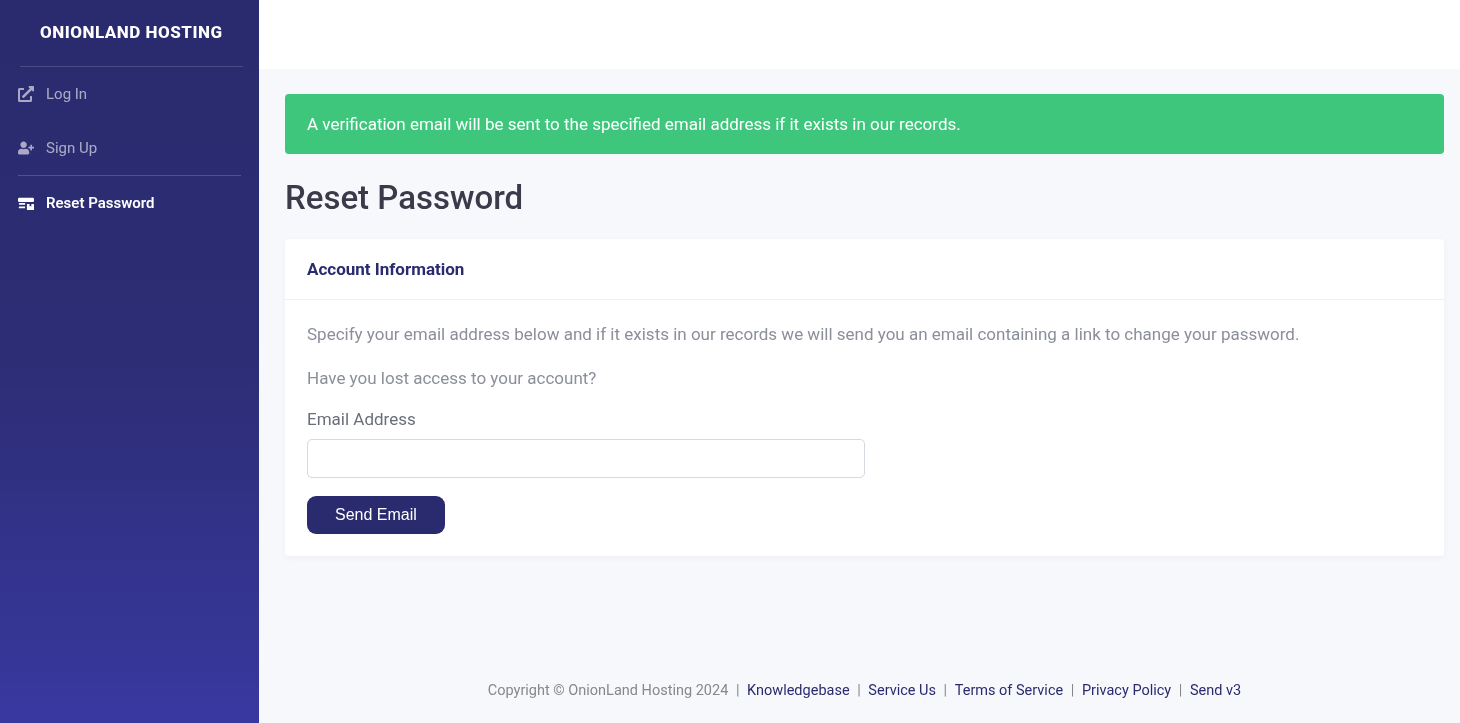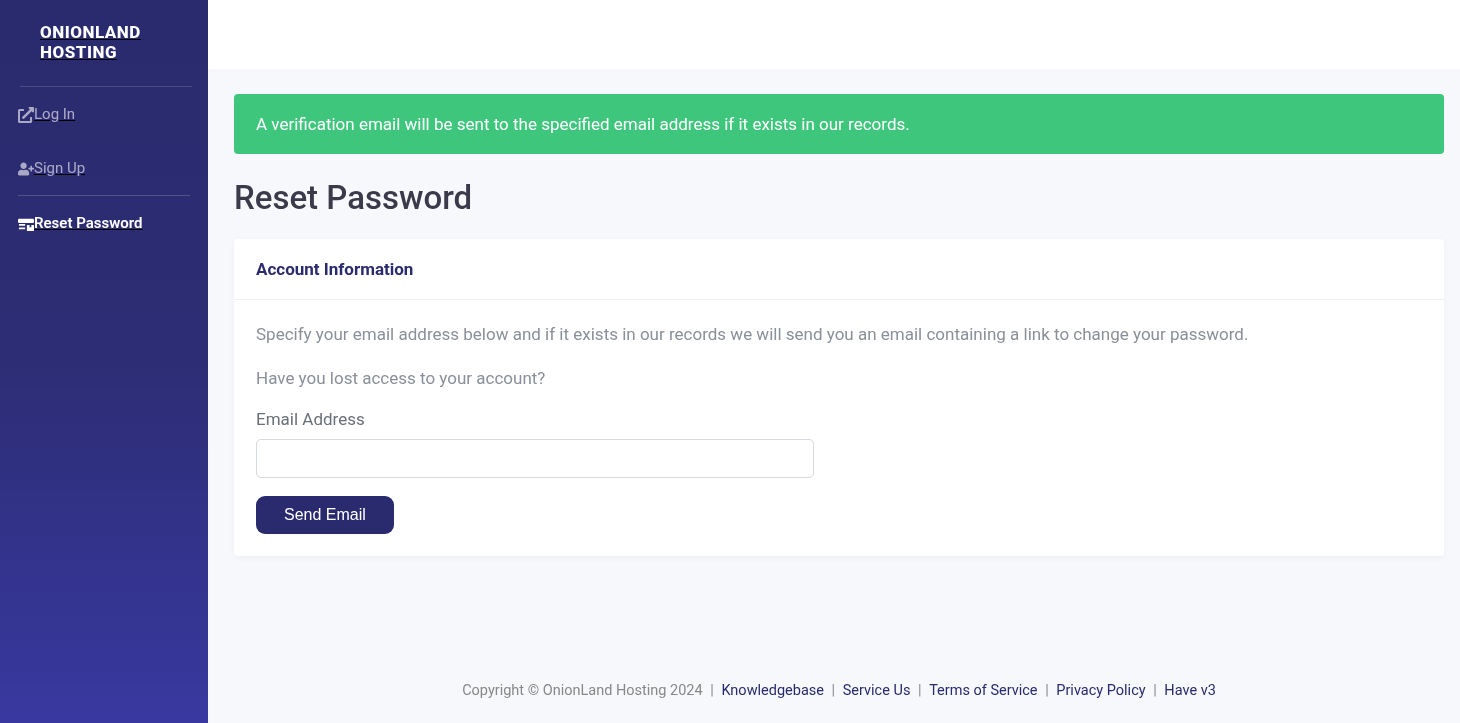--- a/index.html
+++ b/index.html
@@ -12,25 +12,24 @@
       font-family: -apple-system, BlinkMacSystemFont, "Segoe UI", Roboto, "Helvetica Neue", Arial, sans-serif;
       background: #fff;
       display: flex;
       min-height: 100vh;
       width: 1460px;
       height: 723px;
       overflow: hidden;
     }
 
     .sidebar {
-      width: 208px;
+      width: 259px;
       background: linear-gradient(180deg, #2a2a6e 0%, #2d2d75 50%, #3838a0 100%);
       padding: 22px 0;
       flex-shrink: 0;
-      text-decoration: underline;
     }
 
     .brand {
       color: #fff;
       font-weight: 800;
       font-size: 17px;
       letter-spacing: 0.5px;
       padding: 0 20px 24px 20px;
       border-bottom: 1px solid rgba(255,255,255,0.15);
       margin: 0 16px 0 0;
@@ -42,26 +41,26 @@
     }
 
     .sidebar hr.divider {
       border: none;
       border-top: 1px solid rgba(255,255,255,0.18);
       margin: 0 18px;
     }
 
     .nav-item {
       display: flex;
-      align-items: flex-end;
+      align-items: center;
       padding: 18px 18px;
       color: rgba(255,255,255,0.6);
       font-size: 15px;
       cursor: pointer;
-      gap: 0;
+      gap: 12px;
     }
 
     .nav-item.active {
       color: #fff;
       font-weight: 600;
     }
 
     .nav-icon {
       width: 16px;
       height: 16px;
@@ -252,17 +251,17 @@
       <span>Copyright © OnionLand Hosting 2024</span>
       <span class="sep"> | </span>
       <a href="#">Knowledgebase</a>
       <span class="sep"> | </span>
       <a href="#">Service Us</a>
       <span class="sep"> | </span>
       <a href="#">Terms of Service</a>
       <span class="sep"> | </span>
       <a href="#">Privacy Policy</a>
       <span class="sep"> | </span>
-      <a href="#">Have v3</a>
+      <a href="#">Send v3</a>
     </div>
 
   </div>
 </main>
 
 </body></html>

